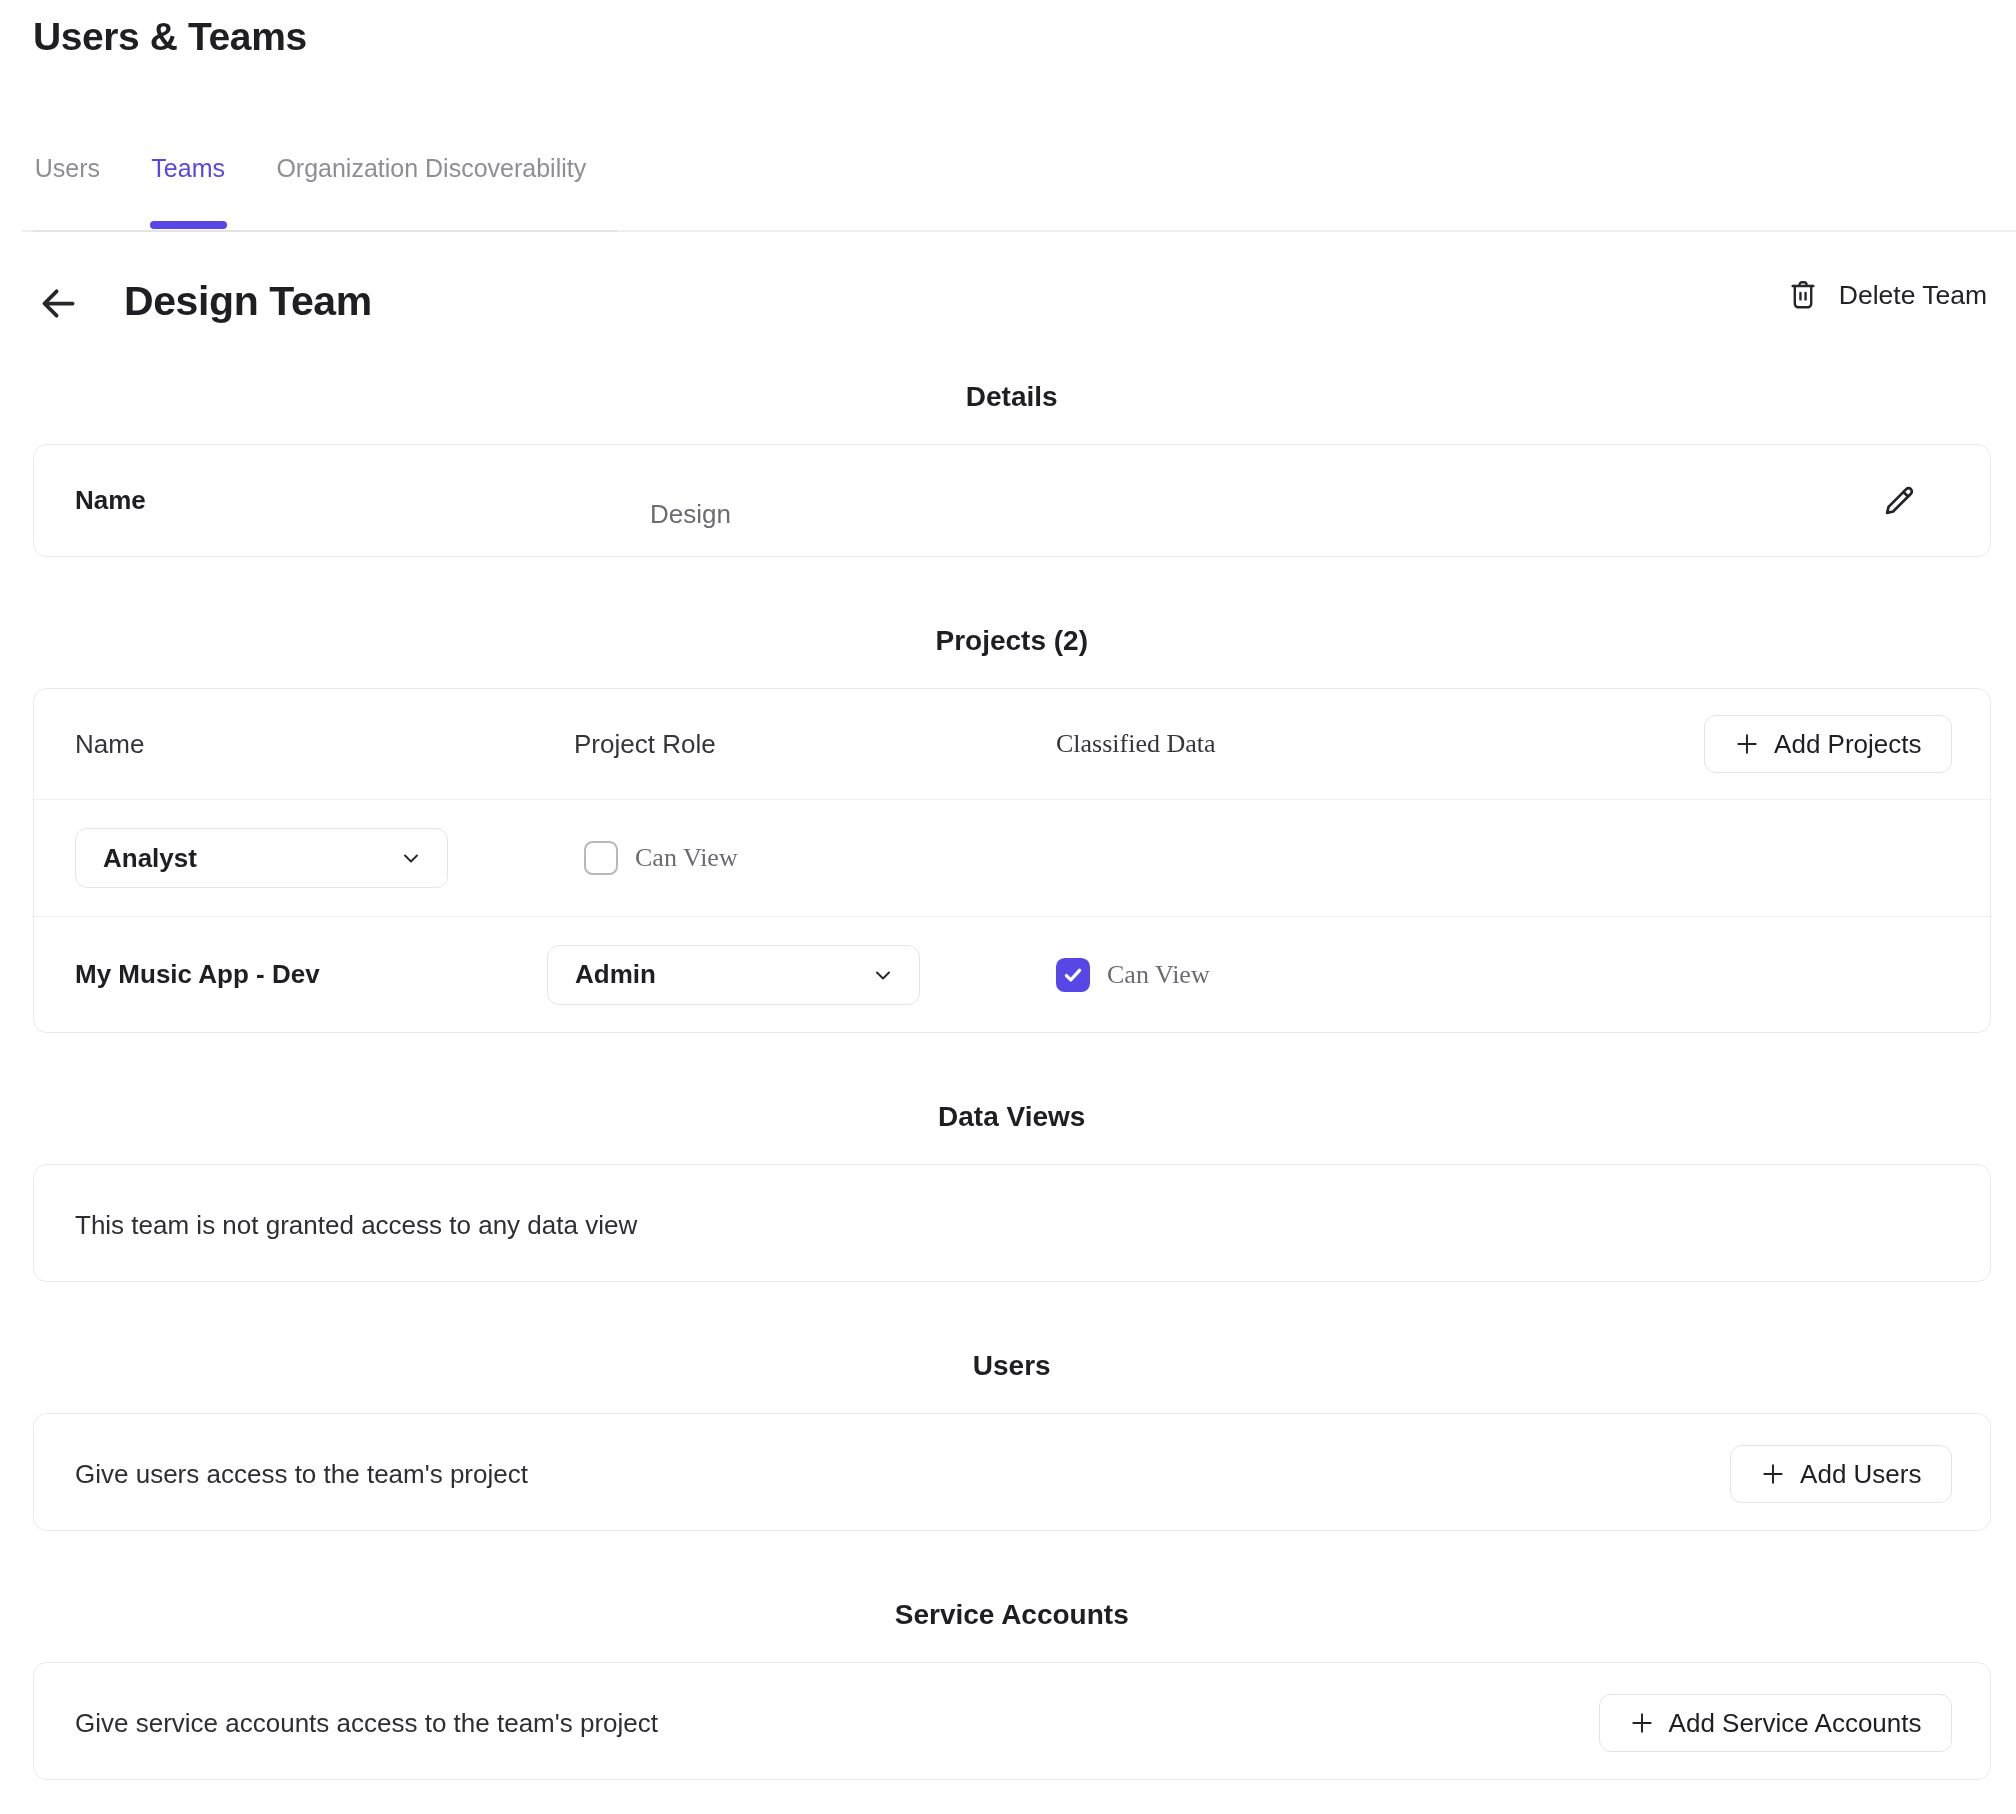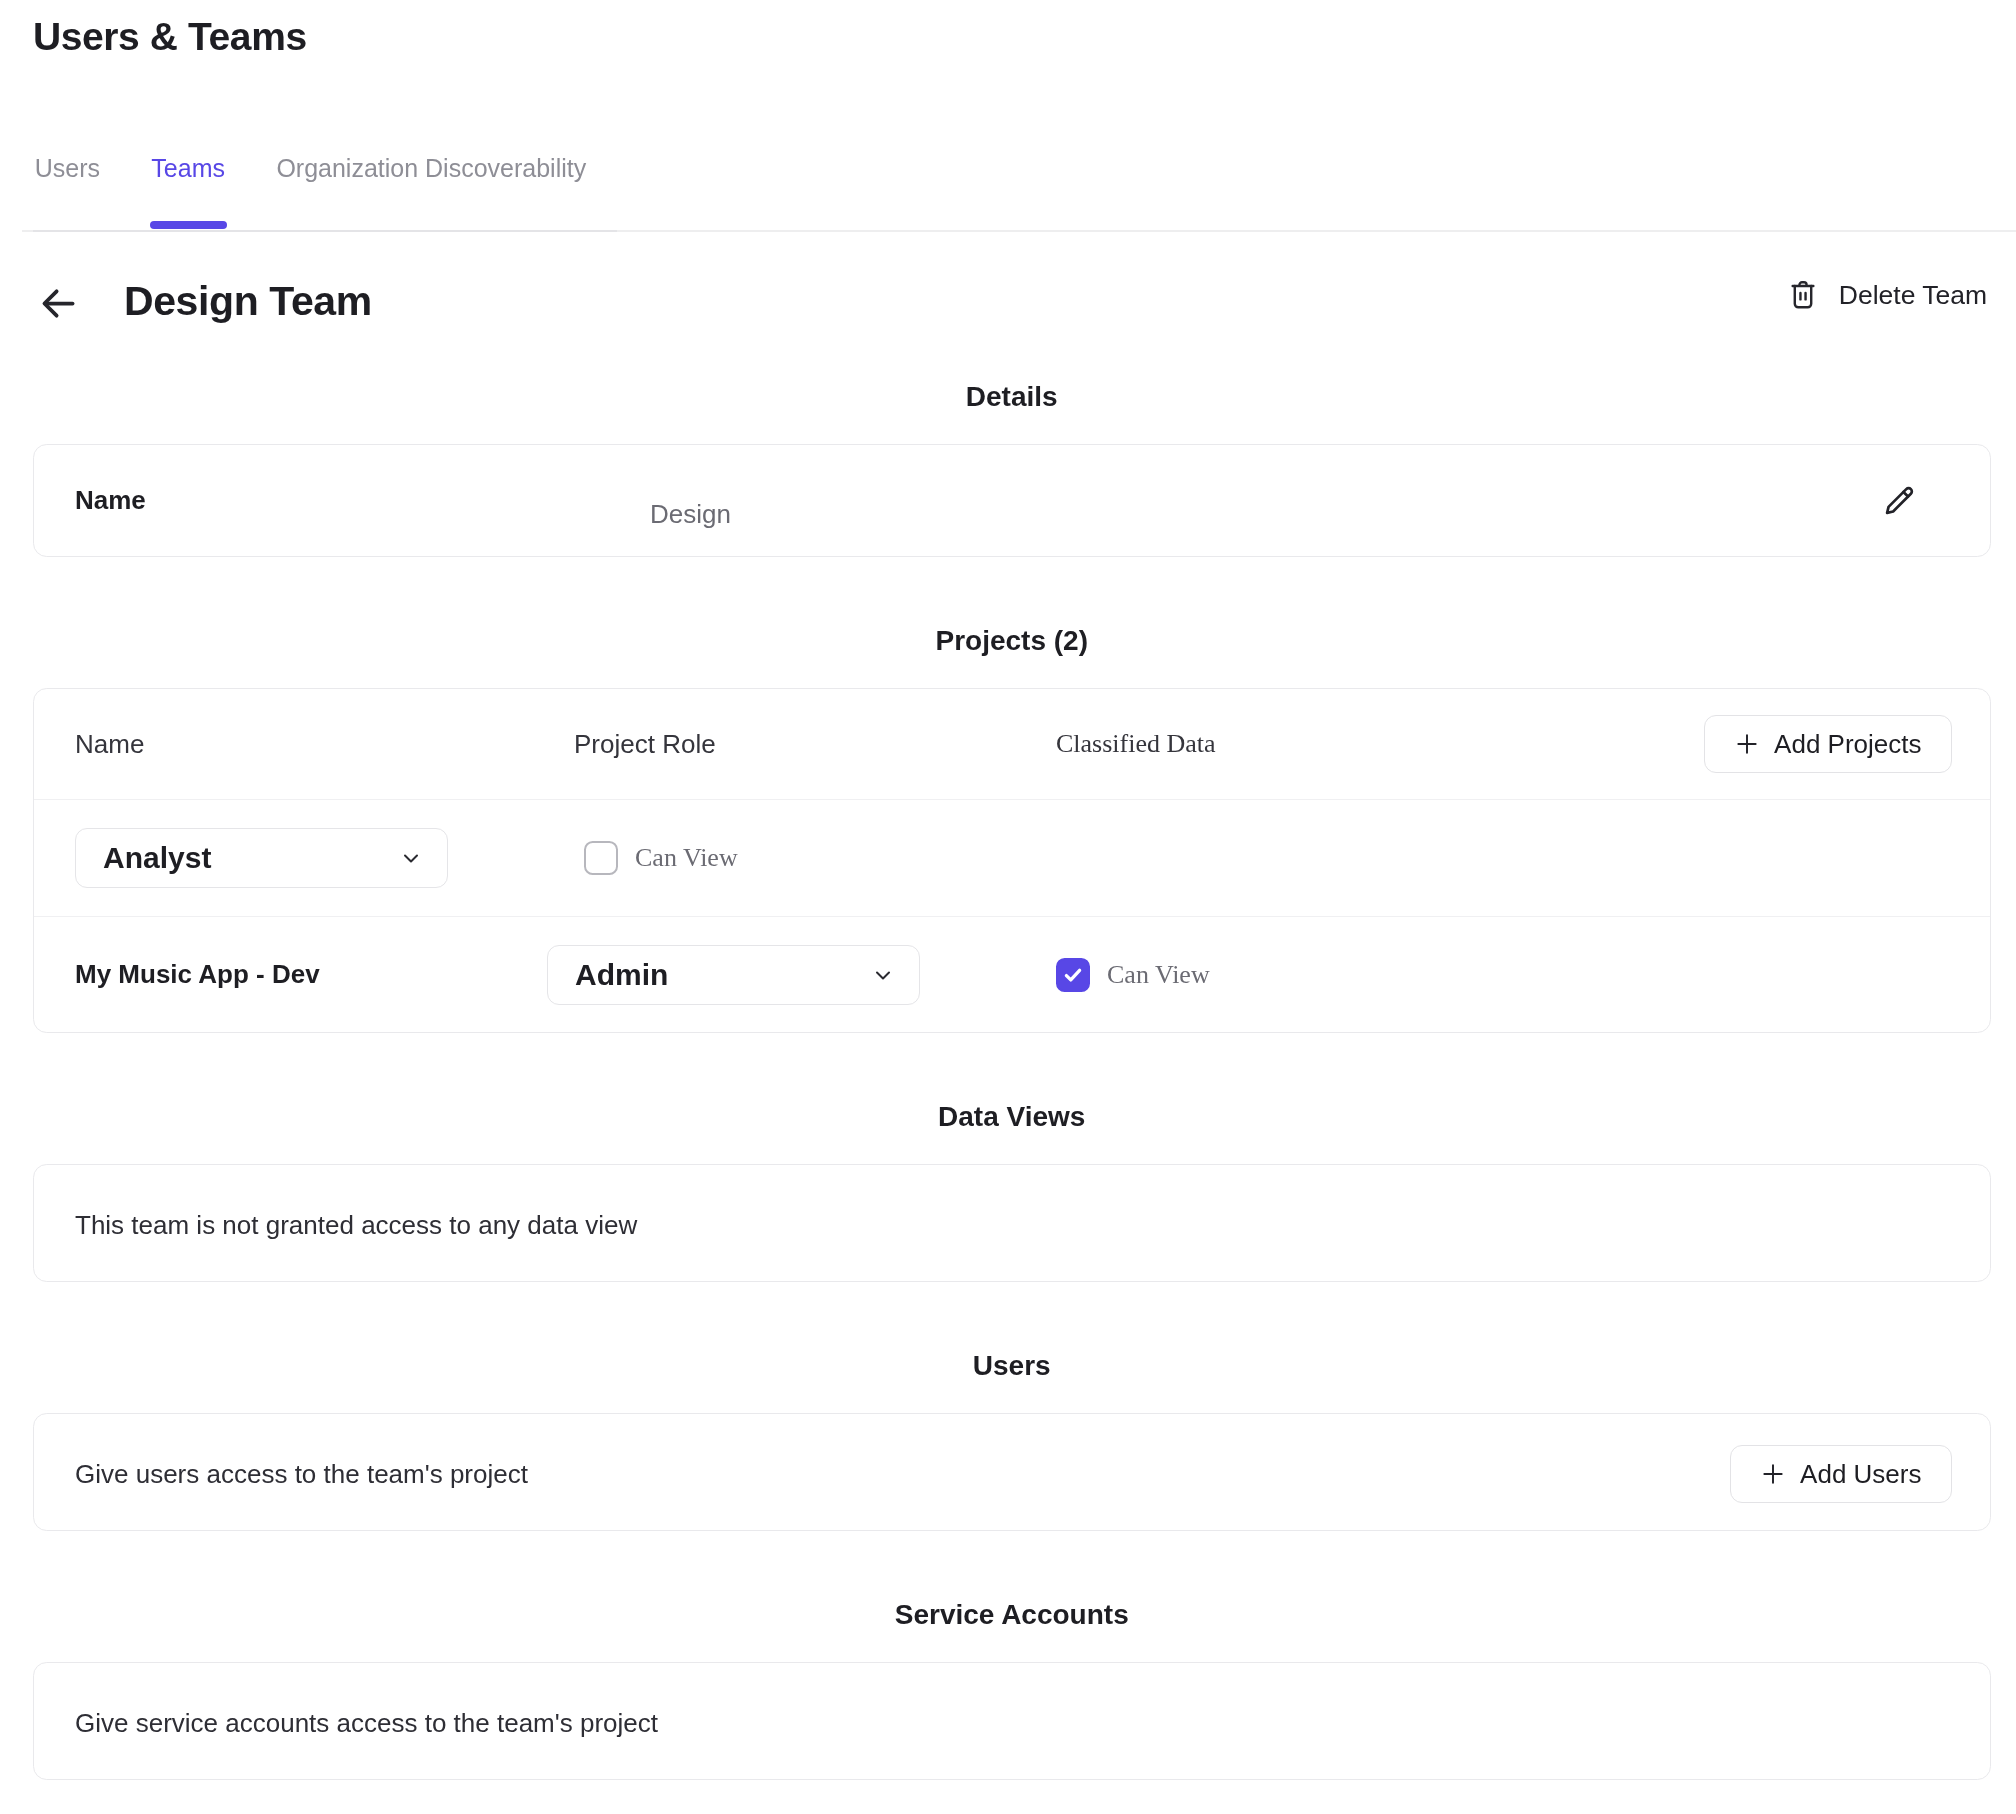--- a/index.html
+++ b/index.html
@@ -47,21 +47,21 @@
   .th { font-size: 26px; color: #35353c; }
   .col-name { width: 472px; }
   .col-role { width: 509px; }
   .thead .col-role { padding-left: 27px; }
   .col-classified { flex: 1; display: flex; align-items: center; font-family: Liberation Serif, serif; }
   .row { height: 116px; }
   .row.bordered { border-top: 1.7px solid #f0f0f2; }
   .cell-name { font-size: 26px; font-weight: 700; color: #1e1e23; }
 
   .select { width: 373px; height: 60px; border: 1.7px solid #e5e5e8; border-radius: 12px; background: #fff; display: flex; align-items: center; padding: 0 24px 0 27px; cursor: pointer; }
-  .select-value { font-size: 30px; font-weight: 700; color: #1e1e23; }
+  .select-value { font-size: 26px; font-weight: 700; color: #1e1e23; }
   .chev { margin-left: auto; display: flex; color: #2a2a30; }
 
   .checkbox { width: 34px; height: 34px; border-radius: 8.6px; border: 2.6px solid #b7b7bd; background: #fff; display: flex; align-items: center; justify-content: center; cursor: pointer; flex: none; }
   .checkbox svg { visibility: hidden; }
   .checkbox.checked { background: #5847e6; border-color: #5847e6; }
   .checkbox.checked svg { visibility: visible; }
   .cv-label { margin-left: 17px; font-size: 26px; color: #6b6b73; }
 
   .btn { margin-left: auto; display: inline-flex; align-items: center; gap: 13.7px; height: 58px; padding: 0 29px; border: 1.7px solid #e3e3e6; border-radius: 12px; background: #fff; font-family: inherit; font-size: 26px; color: #1e1e23; cursor: pointer; white-space: nowrap; }
   .btn .ic { display: flex; color: #222228; }
@@ -197,16 +197,24 @@
             <path d="M12 4v16M4 12h16"></path>
           </svg>
       </span>
       <span>Add Users</span>
     </button>
   </div>
 
   <h3 class="section-heading">Service Accounts</h3>
   <div class="card flat-card">
     <div class="flat-text">Give service accounts access to the team's project</div>
+    <button class="btn">
+      <span class="ic">
+        <svg width="26" height="26" viewBox="0 0 24 24" fill="none" stroke="currentColor" stroke-width="1.8" stroke-linecap="round">
+            <path d="M12 4v16M4 12h16"></path>
+          </svg>
+      </span>
+      <span>Add Service Accounts</span>
+    </button>
   </div>
 
 </div>
 
 
 </body></html>

